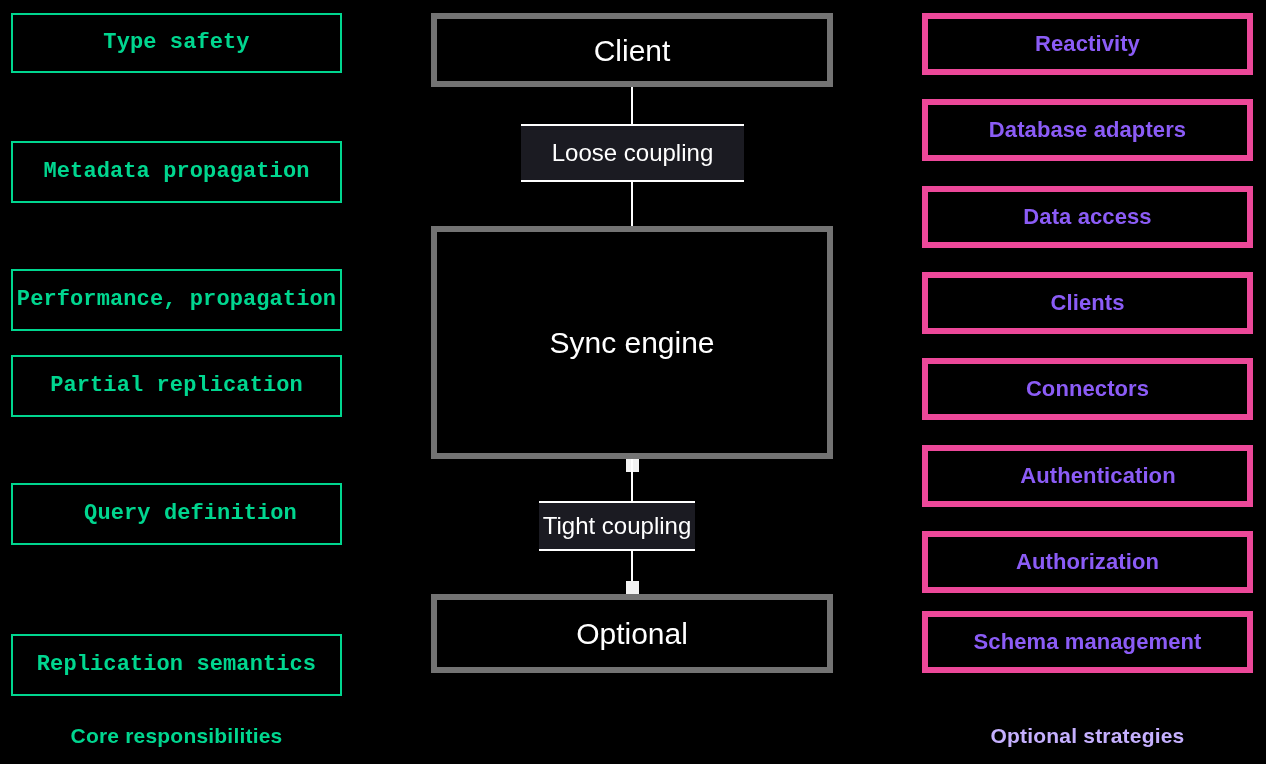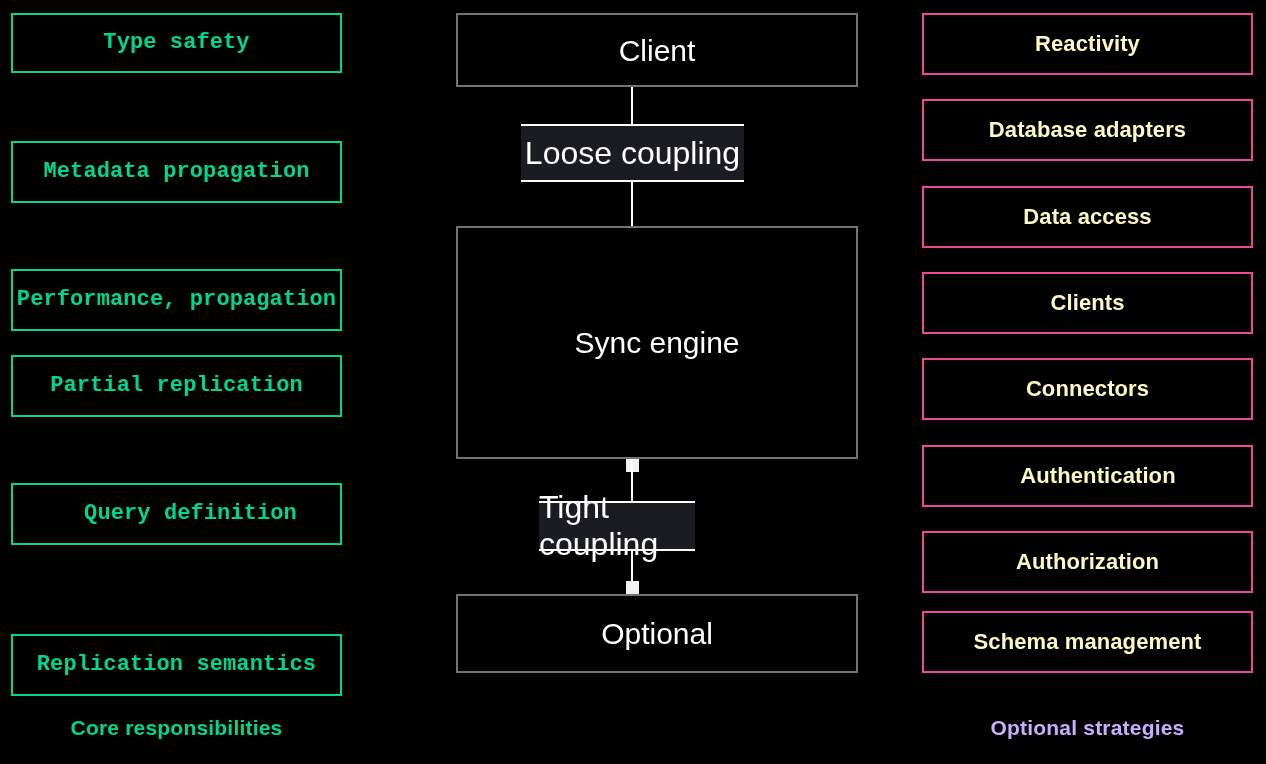--- a/index.html
+++ b/index.html
@@ -33,44 +33,44 @@
     border: 2px solid #00D68F;
     color: #00D68F;
     font-size: 22px;
     font-weight: 700;
     letter-spacing: 0.1px;
     font-family: Liberation Mono, monospace;
   }
 
   
   .col-right .node {
-    border: 2px solid #ec4899;
-    color: #fef9c3;
+    border: 6px solid #ec4899;
+    color: #8b5cf6;
     font-size: 22px;
     font-weight: 700;
     letter-spacing: 0.1px;
   }
 
   
   .col-center .node {
-    border: 2px solid #737373;
+    border: 6px solid #737373;
     color: #FFFFFF;
     font-size: 28px;
     font-weight: 400;
-    margin-left: 25px;
   }
 
   
   .caption {
     position: absolute;
     width: 331px;
     text-align: center;
     font-size: 21px;
     font-weight: 700;
     letter-spacing: 0.2px;
+    margin-top: 8px;
   }
   .caption.green  { color: #00D68F; }
   .caption.purple { color: #C5B0FE; }
 
   
   .connector-line {
     position: absolute;
     width: 2px;
     background: #FFFFFF;
   }
@@ -81,21 +81,21 @@
     background: #F2F2F2;
   }
   .edge-label {
     position: absolute;
     box-sizing: border-box;
     display: flex;
     align-items: center;
     justify-content: center;
     background: #1B1B22;
     color: #FFFFFF;
-    font-size: 32px;
+    font-size: 24px;
     font-weight: 400;
     border-top: 2px solid #FFFFFF;
     border-bottom: 2px solid #FFFFFF;
   }
 </style>
 </head>
 <body>
 
 <div id="stage">
 

